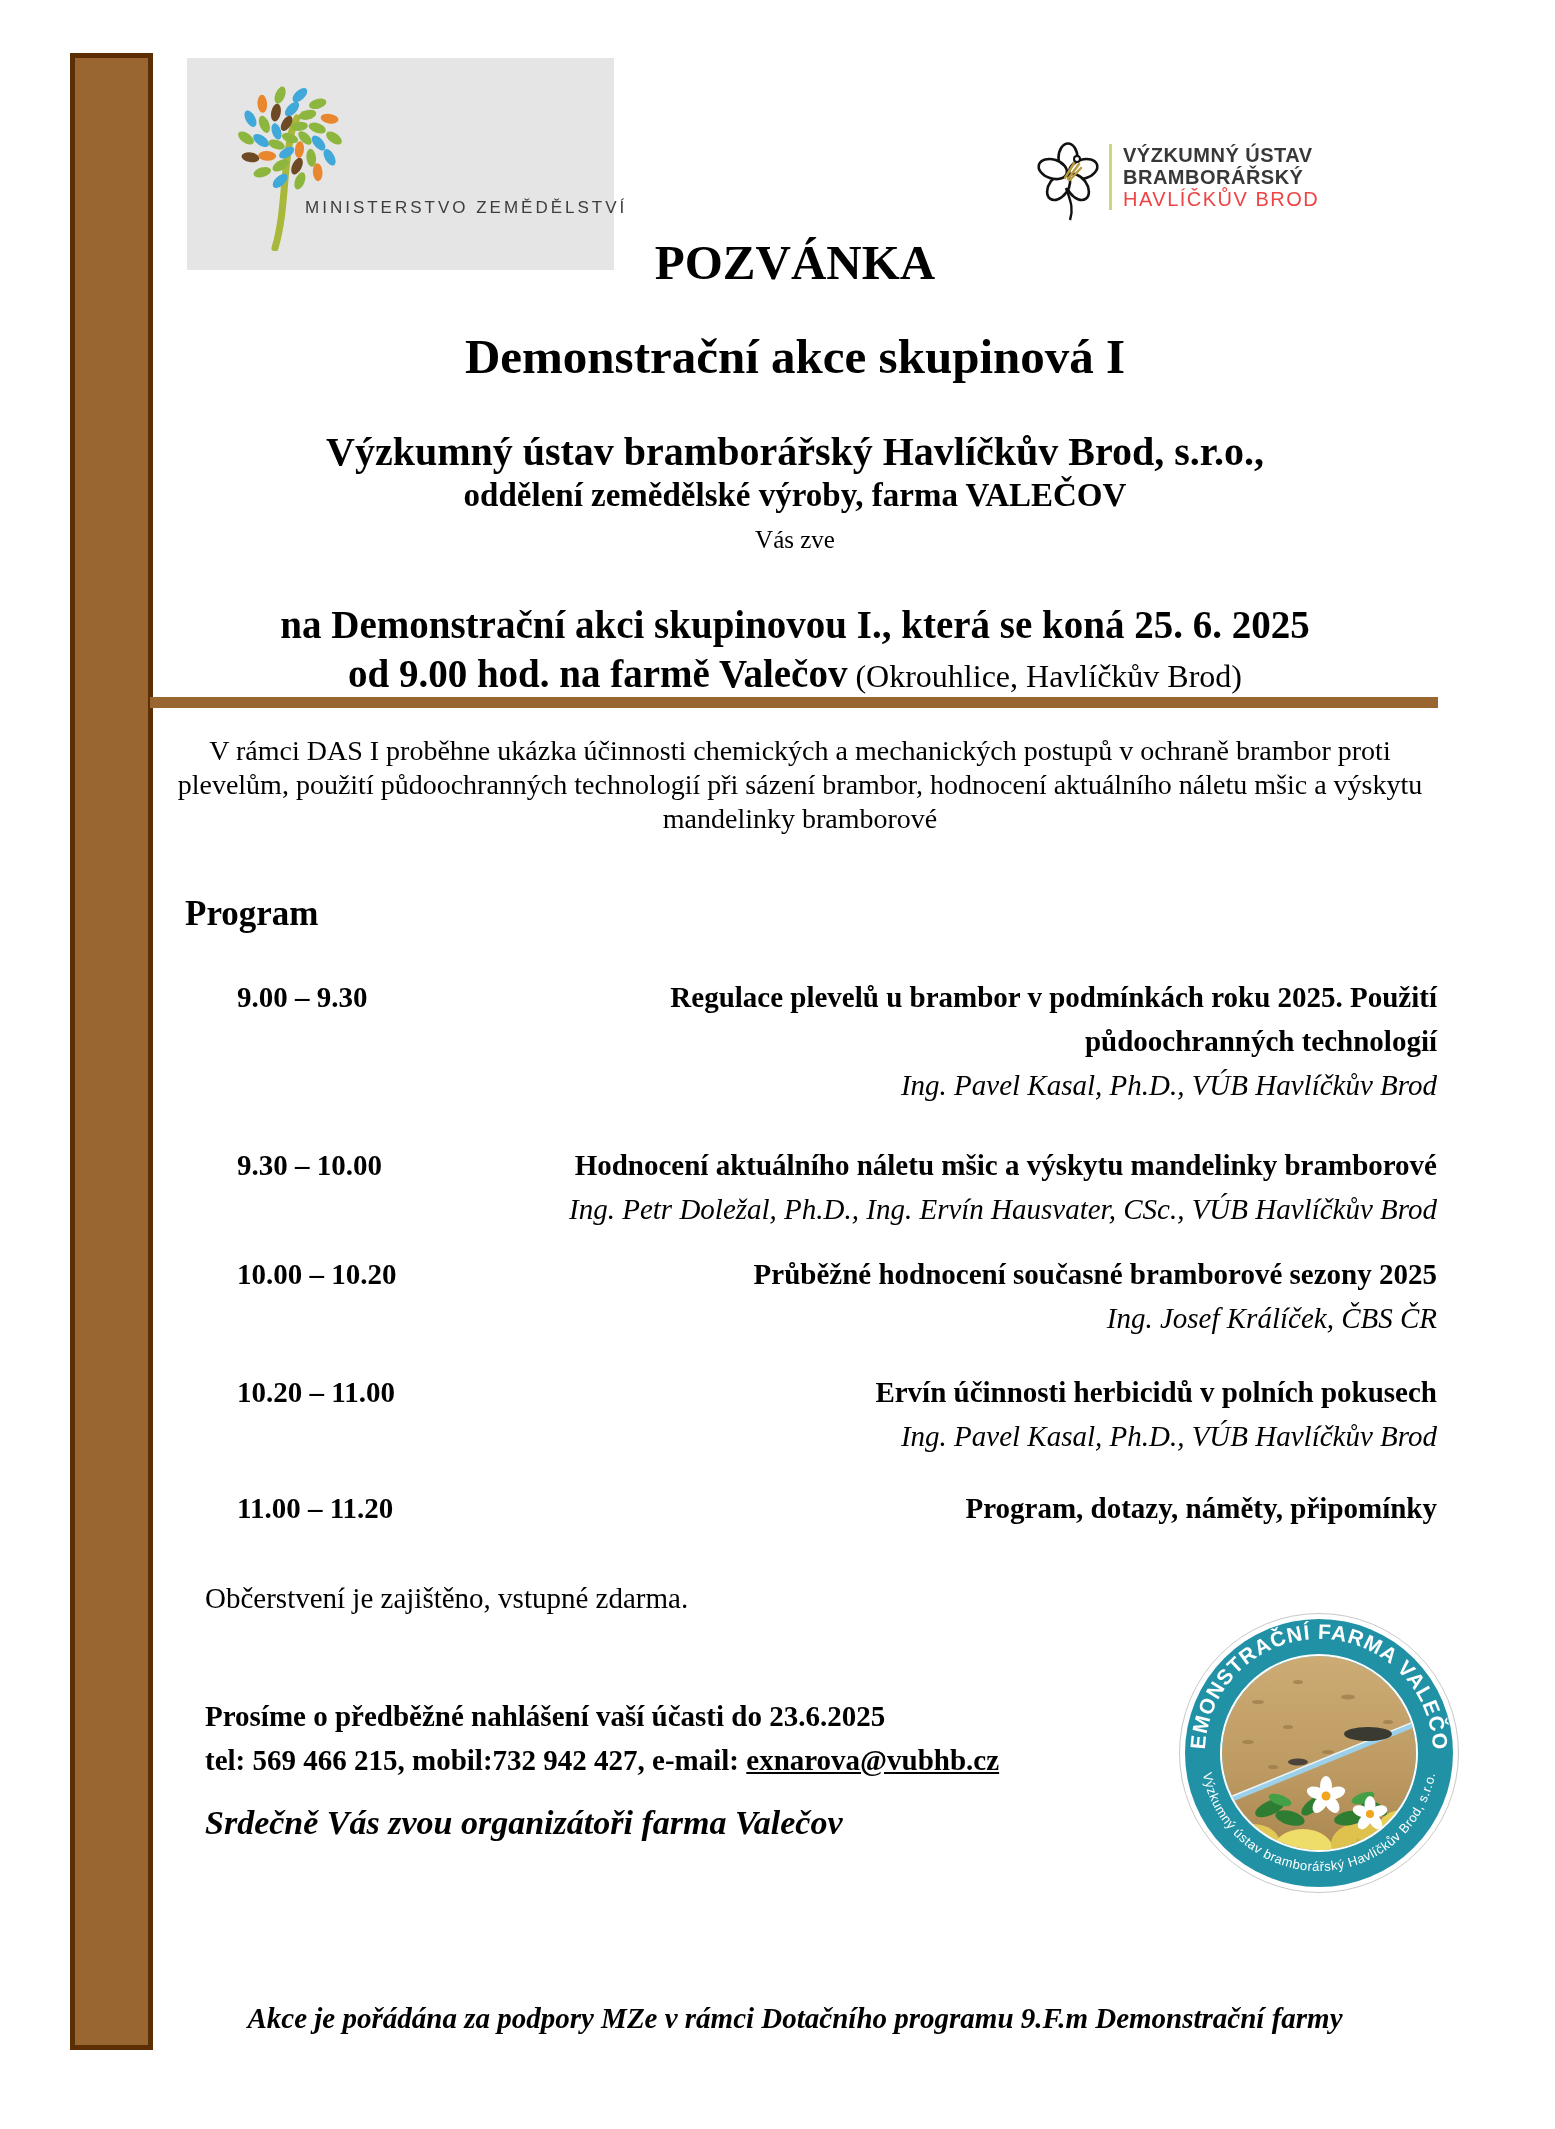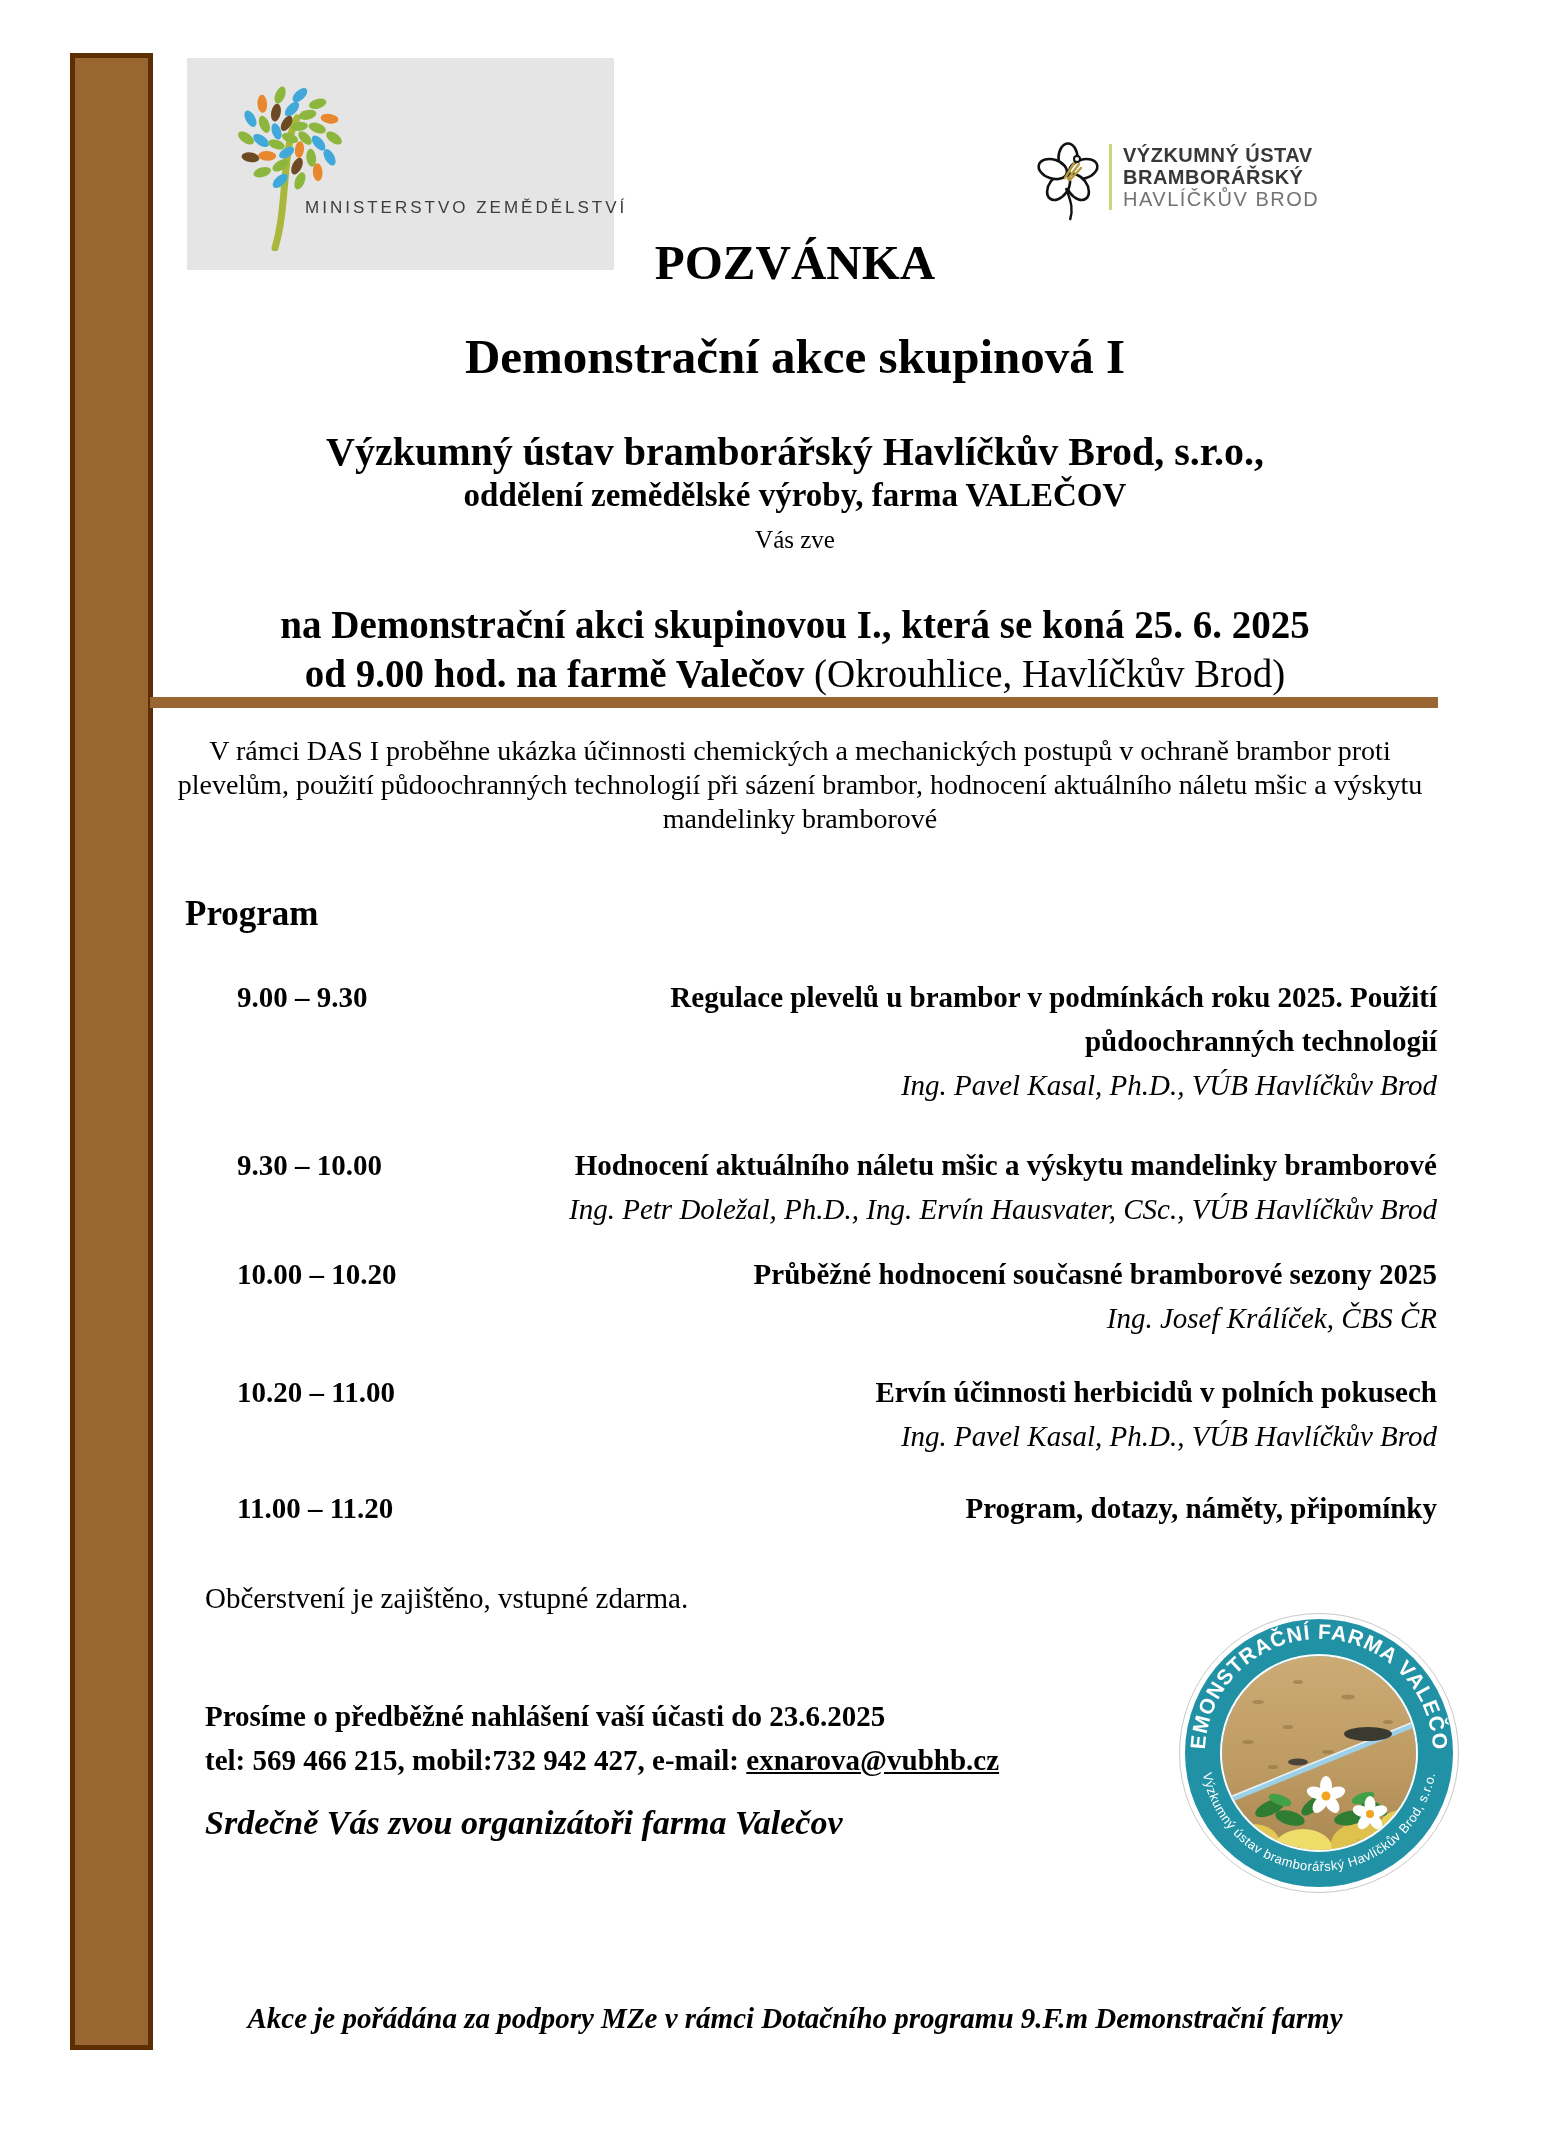--- a/index.html
+++ b/index.html
@@ -33,31 +33,31 @@
   }
   
   .vub-block{position:absolute;left:1030px;top:138px;width:330px;height:82px;}
   .vub-flower{position:absolute;left:0;top:0;}
   .vub-sep{position:absolute;left:79px;top:6px;width:3px;height:66px;background:#c9d97a;}
   .vub-text{
     position:absolute;left:93px;top:6px;
     font-family:"Liberation Sans", sans-serif;color:#383838;
   }
   .vub-text .l1,.vub-text .l2{font-weight:bold;font-size:20px;line-height:22px;letter-spacing:.5px;white-space:nowrap;}
-  .vub-text .l3{font-weight:normal;font-size:20px;line-height:22px;letter-spacing:1.5px;color:#737373;white-space:nowrap;}
+  .vub-text .l3{font-weight:normal;font-size:20px;line-height:22px;letter-spacing:1.5px;color:#ef4444;white-space:nowrap;}
   
   .col{position:absolute;left:150px;width:1290px;text-align:center;}
   .title{top:234px;font-size:49px;font-weight:bold;}
   .subtitle{top:328px;font-size:49px;font-weight:bold;}
   .org1{top:428px;font-size:40px;font-weight:bold;}
   .org2{top:477px;font-size:33px;font-weight:bold;}
   .invite{top:526px;font-size:25px;font-weight:normal;}
   .event1{top:602px;font-size:39px;font-weight:bold;}
   .event2{top:651px;font-size:39px;font-weight:bold;}
-  .event2 .plain{font-weight:normal;font-size:39px;}
+  .event2 .plain{font-weight:normal;font-size:32px;}
   .desc{
     position:absolute;left:160px;top:734px;width:1280px;
     text-align:center;font-size:28px;line-height:34px;
   }
   .prog-head{position:absolute;left:185px;top:894px;font-size:35px;font-weight:bold;}
   .prow{position:absolute;left:237px;display:flex;line-height:44px;}
   .prow .ptime{width:240px;font-size:29px;font-weight:bold;white-space:nowrap;}
   .prow .pbody{width:960px;text-align:right;}
   .prow .ptopic{font-size:29px;font-weight:bold;}
   .prow .pspk{font-size:29px;font-style:italic;}

